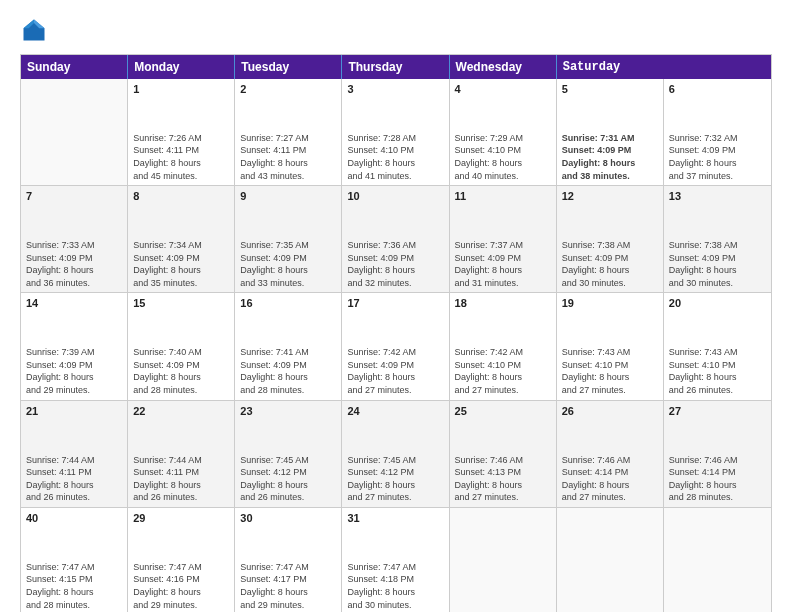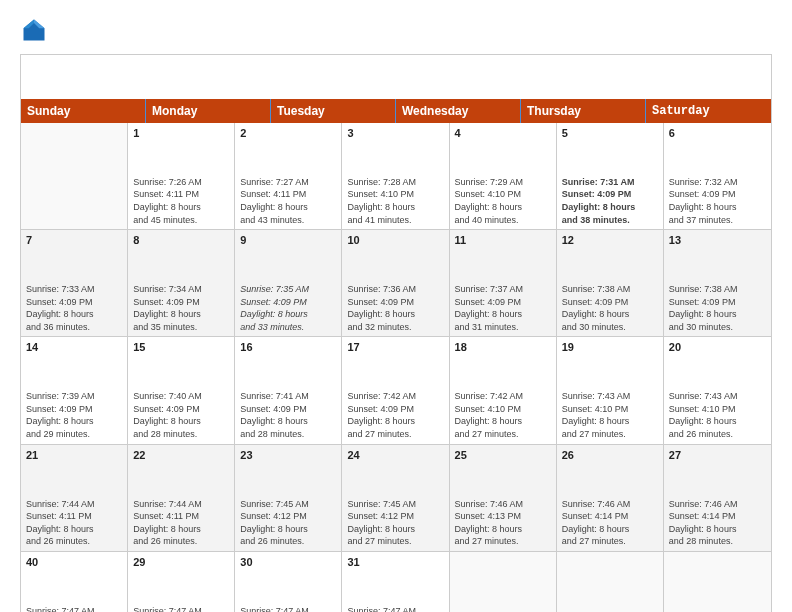--- a/index.html
+++ b/index.html
@@ -55,23 +55,22 @@
       color: #555;
     }
     .calendar {
       flex: 1;
       display: flex;
       flex-direction: column;
       border: 1px solid #ccc;
     }
     .cal-header {
       display: grid;
-      grid-template-columns: repeat(6, 1fr);
-      background: #c2410c;
-      margin-top: 44px;
+      grid-template-columns: repeat(7, 1fr);
+      background: #4c1d95;
     }
     .cal-header-cell {
       color: #fff;
       font-size: 12px;
       font-weight: bold;
       padding: 5px 6px;
       text-align: left;
       border-right: 1px solid #4a8dd5;
     }
     .cal-header-cell:last-child { border-right: none; font-family: Liberation Mono, monospace; }
@@ -132,22 +131,22 @@
       <div class="month-title"></div>
       <div class="subtitle"></div>
     </div>
   </div>
 
   <div class="calendar">
     <div class="cal-header" id="cal-header-row">
         <div class="cal-header-cell">Sunday</div>
         <div class="cal-header-cell">Monday</div>
         <div class="cal-header-cell">Tuesday</div>
+        <div class="cal-header-cell">Thursday</div>
         <div class="cal-header-cell">Wednesday</div>
-        <div class="cal-header-cell">Thursday</div>
         <div class="cal-header-cell">Saturday</div>
       </div>
     <div class="cal-body" id="cal-body">
         <div class="cal-row">
           <div class="cal-cell empty"></div>
           <div class="cal-cell">
             <div class="day-num">1</div>
             <div class="cell-info" style="white-space: pre-line;">Sunrise: 7:26 AM
 Sunset: 4:11 PM
 Daylight: 8 hours
@@ -199,21 +198,21 @@
           </div>
           <div class="cal-cell shaded">
             <div class="day-num">8</div>
             <div class="cell-info" style="white-space: pre-line;">Sunrise: 7:34 AM
 Sunset: 4:09 PM
 Daylight: 8 hours
 and 35 minutes.</div>
           </div>
           <div class="cal-cell shaded">
             <div class="day-num">9</div>
-            <div class="cell-info" style="white-space: pre-line; font-style: italic;">Sunrise: 7:35 AM
+            <div class="cell-info" style="white-space: pre-line;">Sunrise: 7:35 AM
 Sunset: 4:09 PM
 Daylight: 8 hours
 and 33 minutes.</div>
           </div>
           <div class="cal-cell shaded">
             <div class="day-num">10</div>
             <div class="cell-info" style="white-space: pre-line;">Sunrise: 7:36 AM
 Sunset: 4:09 PM
 Daylight: 8 hours
 and 32 minutes.</div>

